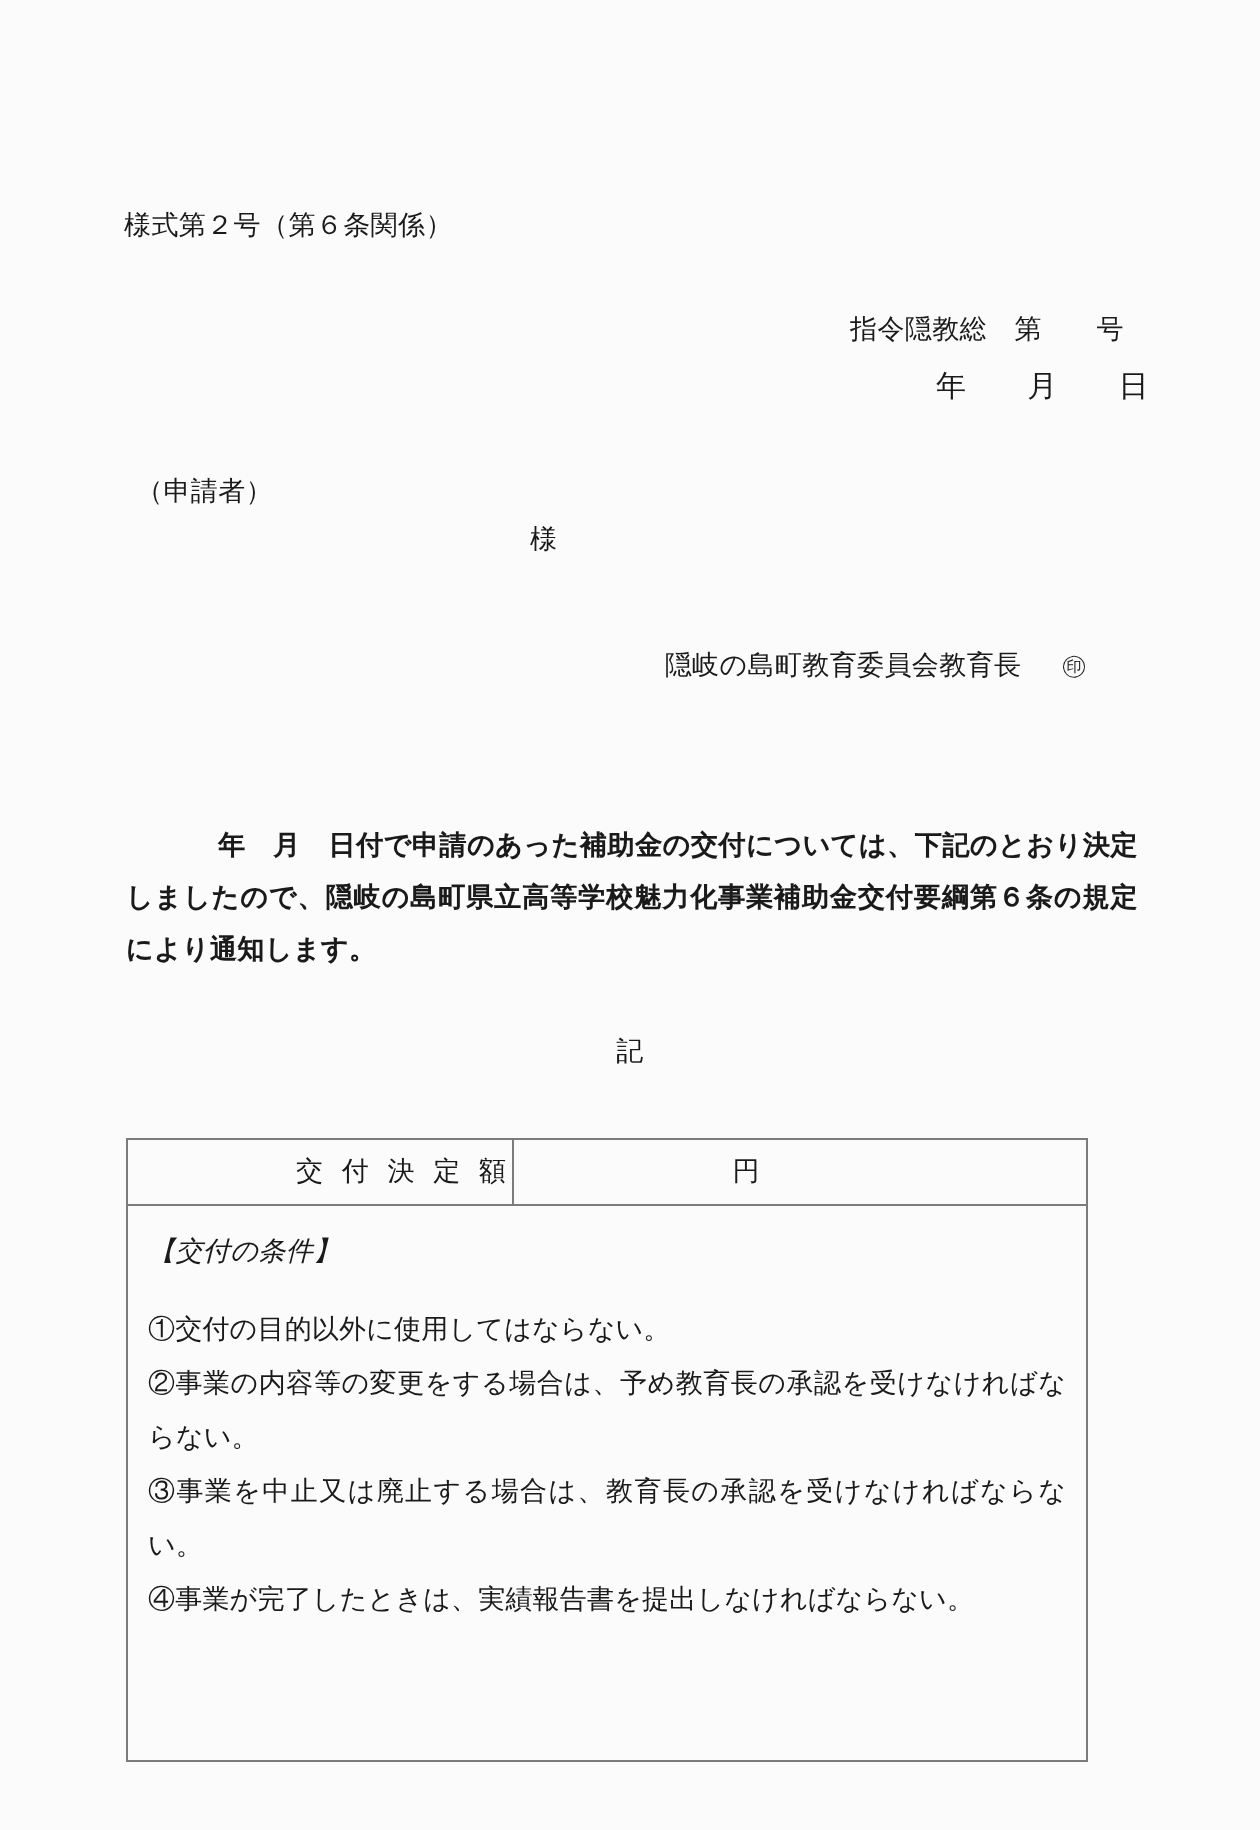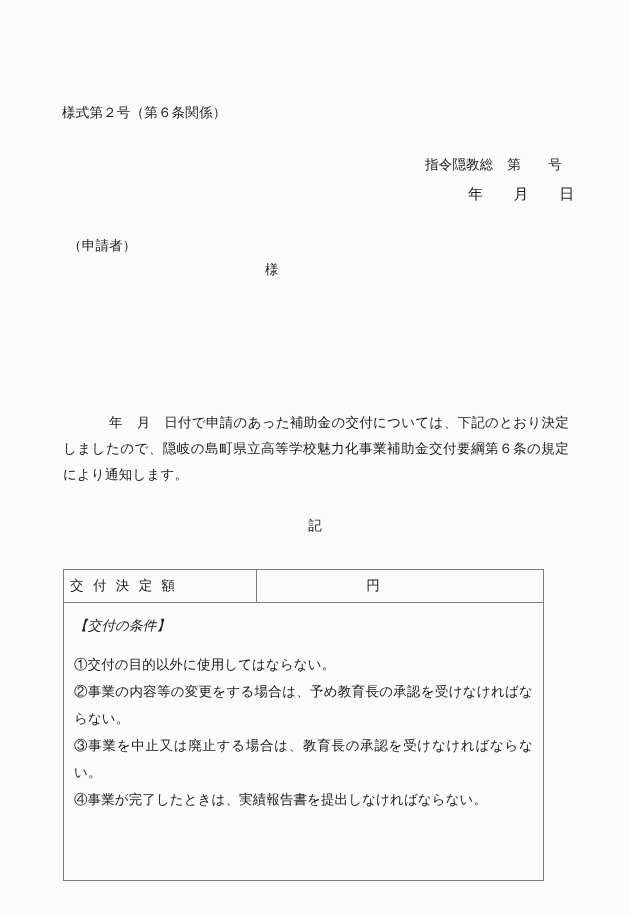--- a/index.html
+++ b/index.html
@@ -93,20 +93,21 @@
   .body-text {
     position: absolute;
     left: 63px;
     top: 390px;
     width: 506px;
     font-size: 13.5px;
     line-height: 26px;
     text-indent: 0;
     letter-spacing: 0.2px;
     text-align: justify;
+    font-weight: bold;
   }
   .body-text .lead-space {
     display: inline-block;
     width: 46px;
   }
 
   
   .kiroku {
     position: absolute;
     left: 0;
@@ -128,21 +129,21 @@
   }
   .doc-table td {
     border: 1px solid #7c7c7c;
     font-size: 13.5px;
     vertical-align: top;
     padding: 0;
   }
   .cell-amount-label {
     width: 186px;
     height: 32px;
-    text-align: left;
+    text-align: right;
     vertical-align: middle !important;
     letter-spacing: 3px;
     padding-left: 6px !important;
   }
   .cell-amount-value {
     height: 32px;
     vertical-align: middle !important;
     text-align: center;
     padding-right: 54px !important;
   }
@@ -178,20 +179,23 @@
   <div class="abs form-no">様式第２号（第６条関係）</div>
 
   <div class="abs doc-no">指令隠教総　第　　号</div>
 
   <div class="abs doc-date">年　　月　　日</div>
 
   <div class="abs applicant-label">（申請者）</div>
 
   <div class="abs addressee-honorific">様</div>
 
+  <div class="abs issuer">
+    <span>隠岐の島町教育委員会教育長</span><span class="seal">㊞</span>
+  </div>
 
 
   <div class="body-text">
     <span class="lead-space"></span><span>年　月　日付で申請のあった補助金の交付については、下記のとおり決定しましたので、隠岐の島町県立高等学校魅力化事業補助金交付要綱第６条の規定により通知します。</span>
   </div>
 
   <div class="kiroku">記</div>
 
   <table class="doc-table">
     <tbody>

